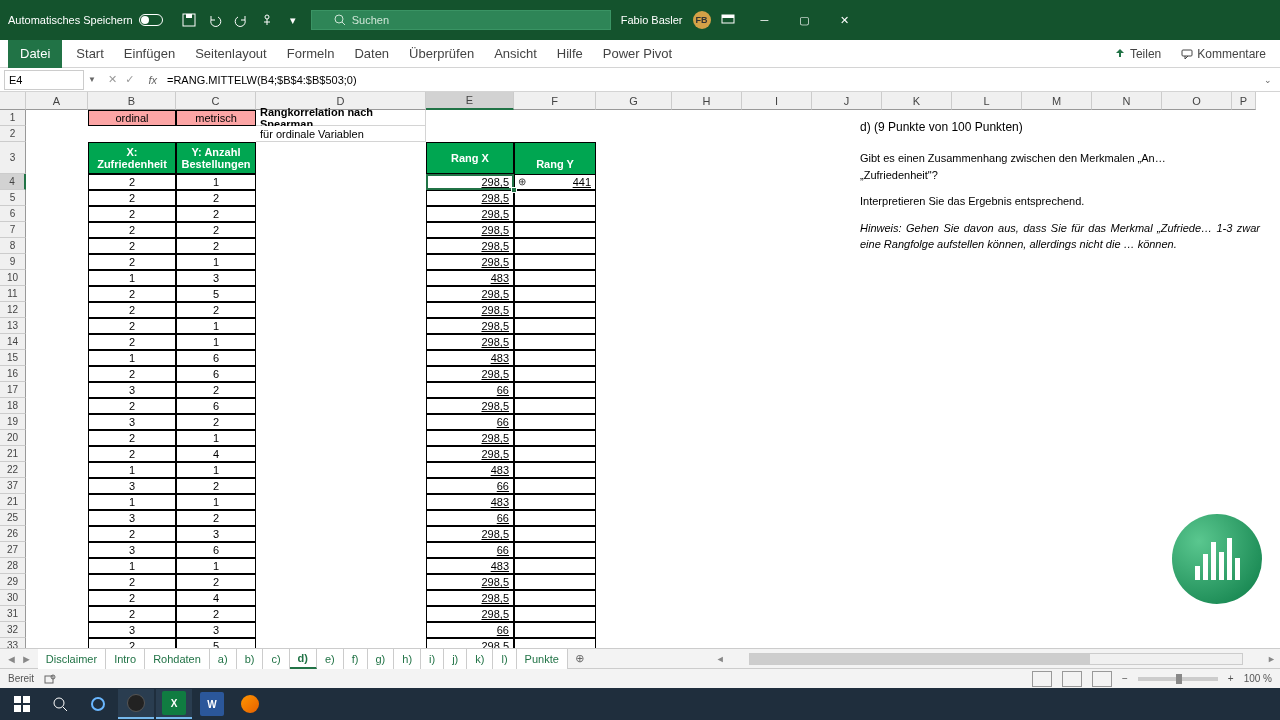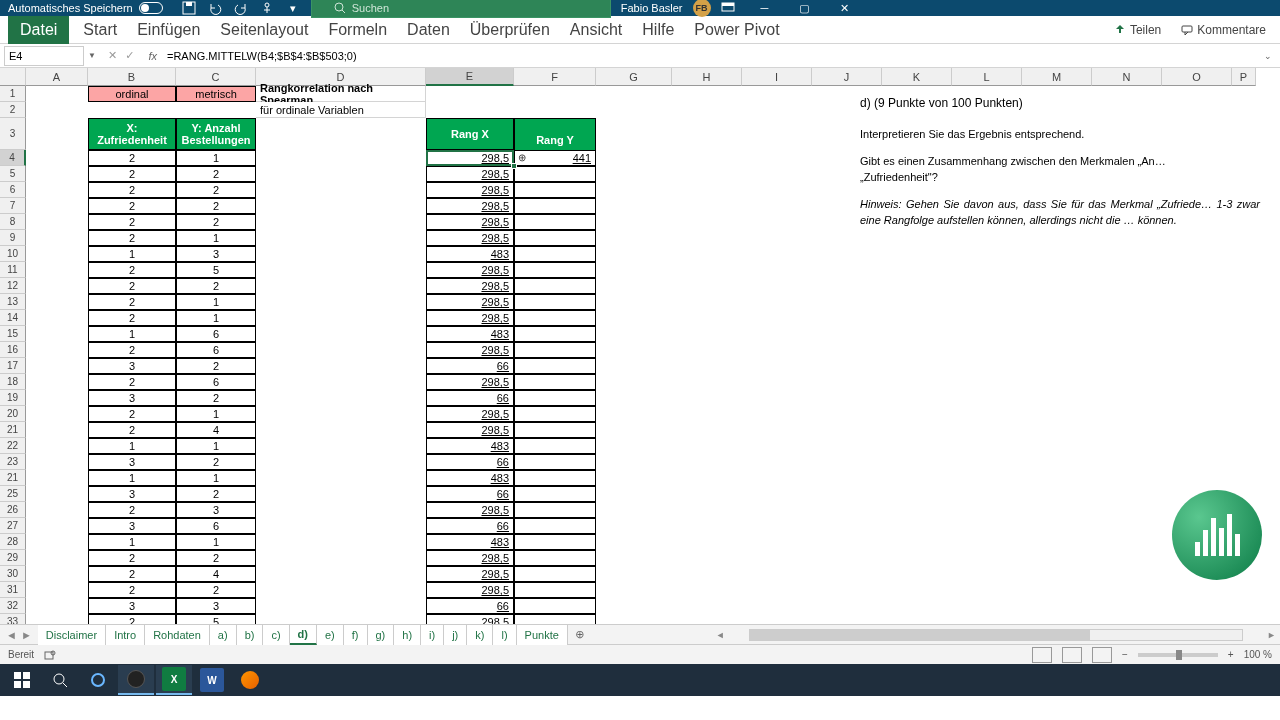--- a/index.html
+++ b/index.html
@@ -1,33 +1,33 @@
 <!DOCTYPE html>
 <html><head>
 <meta charset="utf-8">
 <style>
 * { margin: 0; padding: 0; box-sizing: border-box; font-family: 'Segoe UI', Arial, sans-serif; }
 body { background: #fff; overflow: hidden; width: 1280px; height: 720px; position: relative; }
 
 
-.titlebar { height: 16px; background: #0c4a6e; display: flex; align-items: center; color: #fff; font-size: 11px; }
+.titlebar { height: 40px; background: #14532d; display: flex; align-items: center; color: #fff; font-size: 11px; }
 .autosave { display: flex; align-items: center; padding: 0 8px; gap: 6px; }
 .toggle { width: 24px; height: 12px; border: 1px solid #fff; border-radius: 6px; position: relative; }
 .toggle::after { content: ''; position: absolute; left: 1px; top: 1px; width: 8px; height: 8px; background: #fff; border-radius: 50%; }
 .qat { display: flex; gap: 10px; padding: 0 10px; }
 .qat-icon { width: 16px; height: 16px; display: flex; align-items: center; justify-content: center; }
 .doc-title { flex: 1; text-align: center; font-size: 12px; }
 .search-box { width: 300px; height: 20px; background: #2e8557; border: 1px solid #3a9464; display: flex; align-items: center; padding: 0 22px; gap: 6px; color: #cfe6d7; font-size: 11px; }
 .user-area { display: flex; align-items: center; gap: 10px; padding: 0 10px; }
 .user-badge { width: 18px; height: 18px; border-radius: 50%; background: #d4a147; display: flex; align-items: center; justify-content: center; font-size: 9px; font-weight: bold; color: #333; }
 .win-btn { width: 40px; height: 28px; display: flex; align-items: center; justify-content: center; color: #fff; }
 
 
 .ribbon { height: 28px; background: #fff; border-bottom: 1px solid #d4d4d4; display: flex; align-items: center; padding: 0 8px; }
-.ribbon-tab { padding: 0 10px; height: 28px; display: flex; align-items: center; font-size: 16px; color: #444; cursor: pointer; }
+.ribbon-tab { padding: 0 10px; height: 28px; display: flex; align-items: center; font-size: 13px; color: #444; cursor: pointer; }
 .ribbon-tab.file { background: #217346; color: #fff; margin-right: 4px; padding: 0 12px; }
 .ribbon-right { margin-left: auto; display: flex; gap: 8px; }
 .share-btn, .comments-btn { display: flex; align-items: center; gap: 4px; font-size: 12px; color: #444; padding: 0 6px; }
 
 
 .formula-bar { height: 24px; border-bottom: 1px solid #d4d4d4; display: flex; align-items: center; background: #fff; }
 .name-box { width: 80px; height: 20px; border: 1px solid #ccc; margin: 0 4px; font-size: 11px; padding: 0 4px; display: flex; align-items: center; }
 .name-box-dd { width: 12px; color: #666; font-size: 8px; }
 .fx-btns { display: flex; gap: 8px; padding: 0 8px; color: #999; font-size: 11px; }
 .fx-label { font-style: italic; font-size: 11px; color: #666; padding: 0 6px; }
@@ -232,21 +232,21 @@
       <div class="row-h">13</div>
       <div class="row-h">14</div>
       <div class="row-h">15</div>
       <div class="row-h">16</div>
       <div class="row-h">17</div>
       <div class="row-h">18</div>
       <div class="row-h">19</div>
       <div class="row-h">20</div>
       <div class="row-h">21</div>
       <div class="row-h">22</div>
-      <div class="row-h">23</div>
+      <div class="row-h">37</div>
       <div class="row-h">21</div>
       <div class="row-h">25</div>
       <div class="row-h">26</div>
       <div class="row-h">27</div>
       <div class="row-h">28</div>
       <div class="row-h">29</div>
       <div class="row-h">30</div>
       <div class="row-h">31</div>
       <div class="row-h">32</div>
       <div class="row-h">33</div>
@@ -380,22 +380,22 @@
       <div class="cell bordered" style="left: 150px; top: 528px; width: 80px; height: 16px;">5</div>
       <div class="cell bordered right" style="left: 400px; top: 528px; width: 88px; height: 16px;">298,5</div>
       <div class="cell bordered right" style="left: 488px; top: 528px; width: 82px; height: 16px;"></div>
       <div class="cell selected" style="left: 400px; top: 64px; width: 88px; height: 16px; background: transparent;"></div>
       <div class="fill-handle" style="left: 485px; top: 77px;"></div>
       <div style="position: absolute; left: 492px; top: 66px; font-size: 10px; color: rgb(51, 51, 51);">⊕</div>
     </div>
 
   <div class="text-panel">
     <div class="q-title">d) (9 Punkte von 100 Punkten)</div>
+    <p><span>Gibt es einen Zusammenhang zwischen den Merkmalen „An…</span><br><span>„Zufriedenheit"?</span></p>
     <p>Interpretieren Sie das Ergebnis entsprechend.</p>
-    <p><span>Gibt es einen Zusammenhang zwischen den Merkmalen „An…</span><br><span>„Zufriedenheit"?</span></p>
     <p style="font-style:italic">Hinweis: Gehen Sie davon aus, dass Sie für das Merkmal „Zufriede… 1-3 zwar eine Rangfolge aufstellen können, allerdings nicht die … können.</p>
   </div>
 
   <div class="circle-logo">
     <div class="bars">
       <div class="bar" style="height:14px"></div>
       <div class="bar" style="height:26px"></div>
       <div class="bar" style="height:38px"></div>
       <div class="bar" style="height:28px"></div>
       <div class="bar" style="height:42px"></div>

